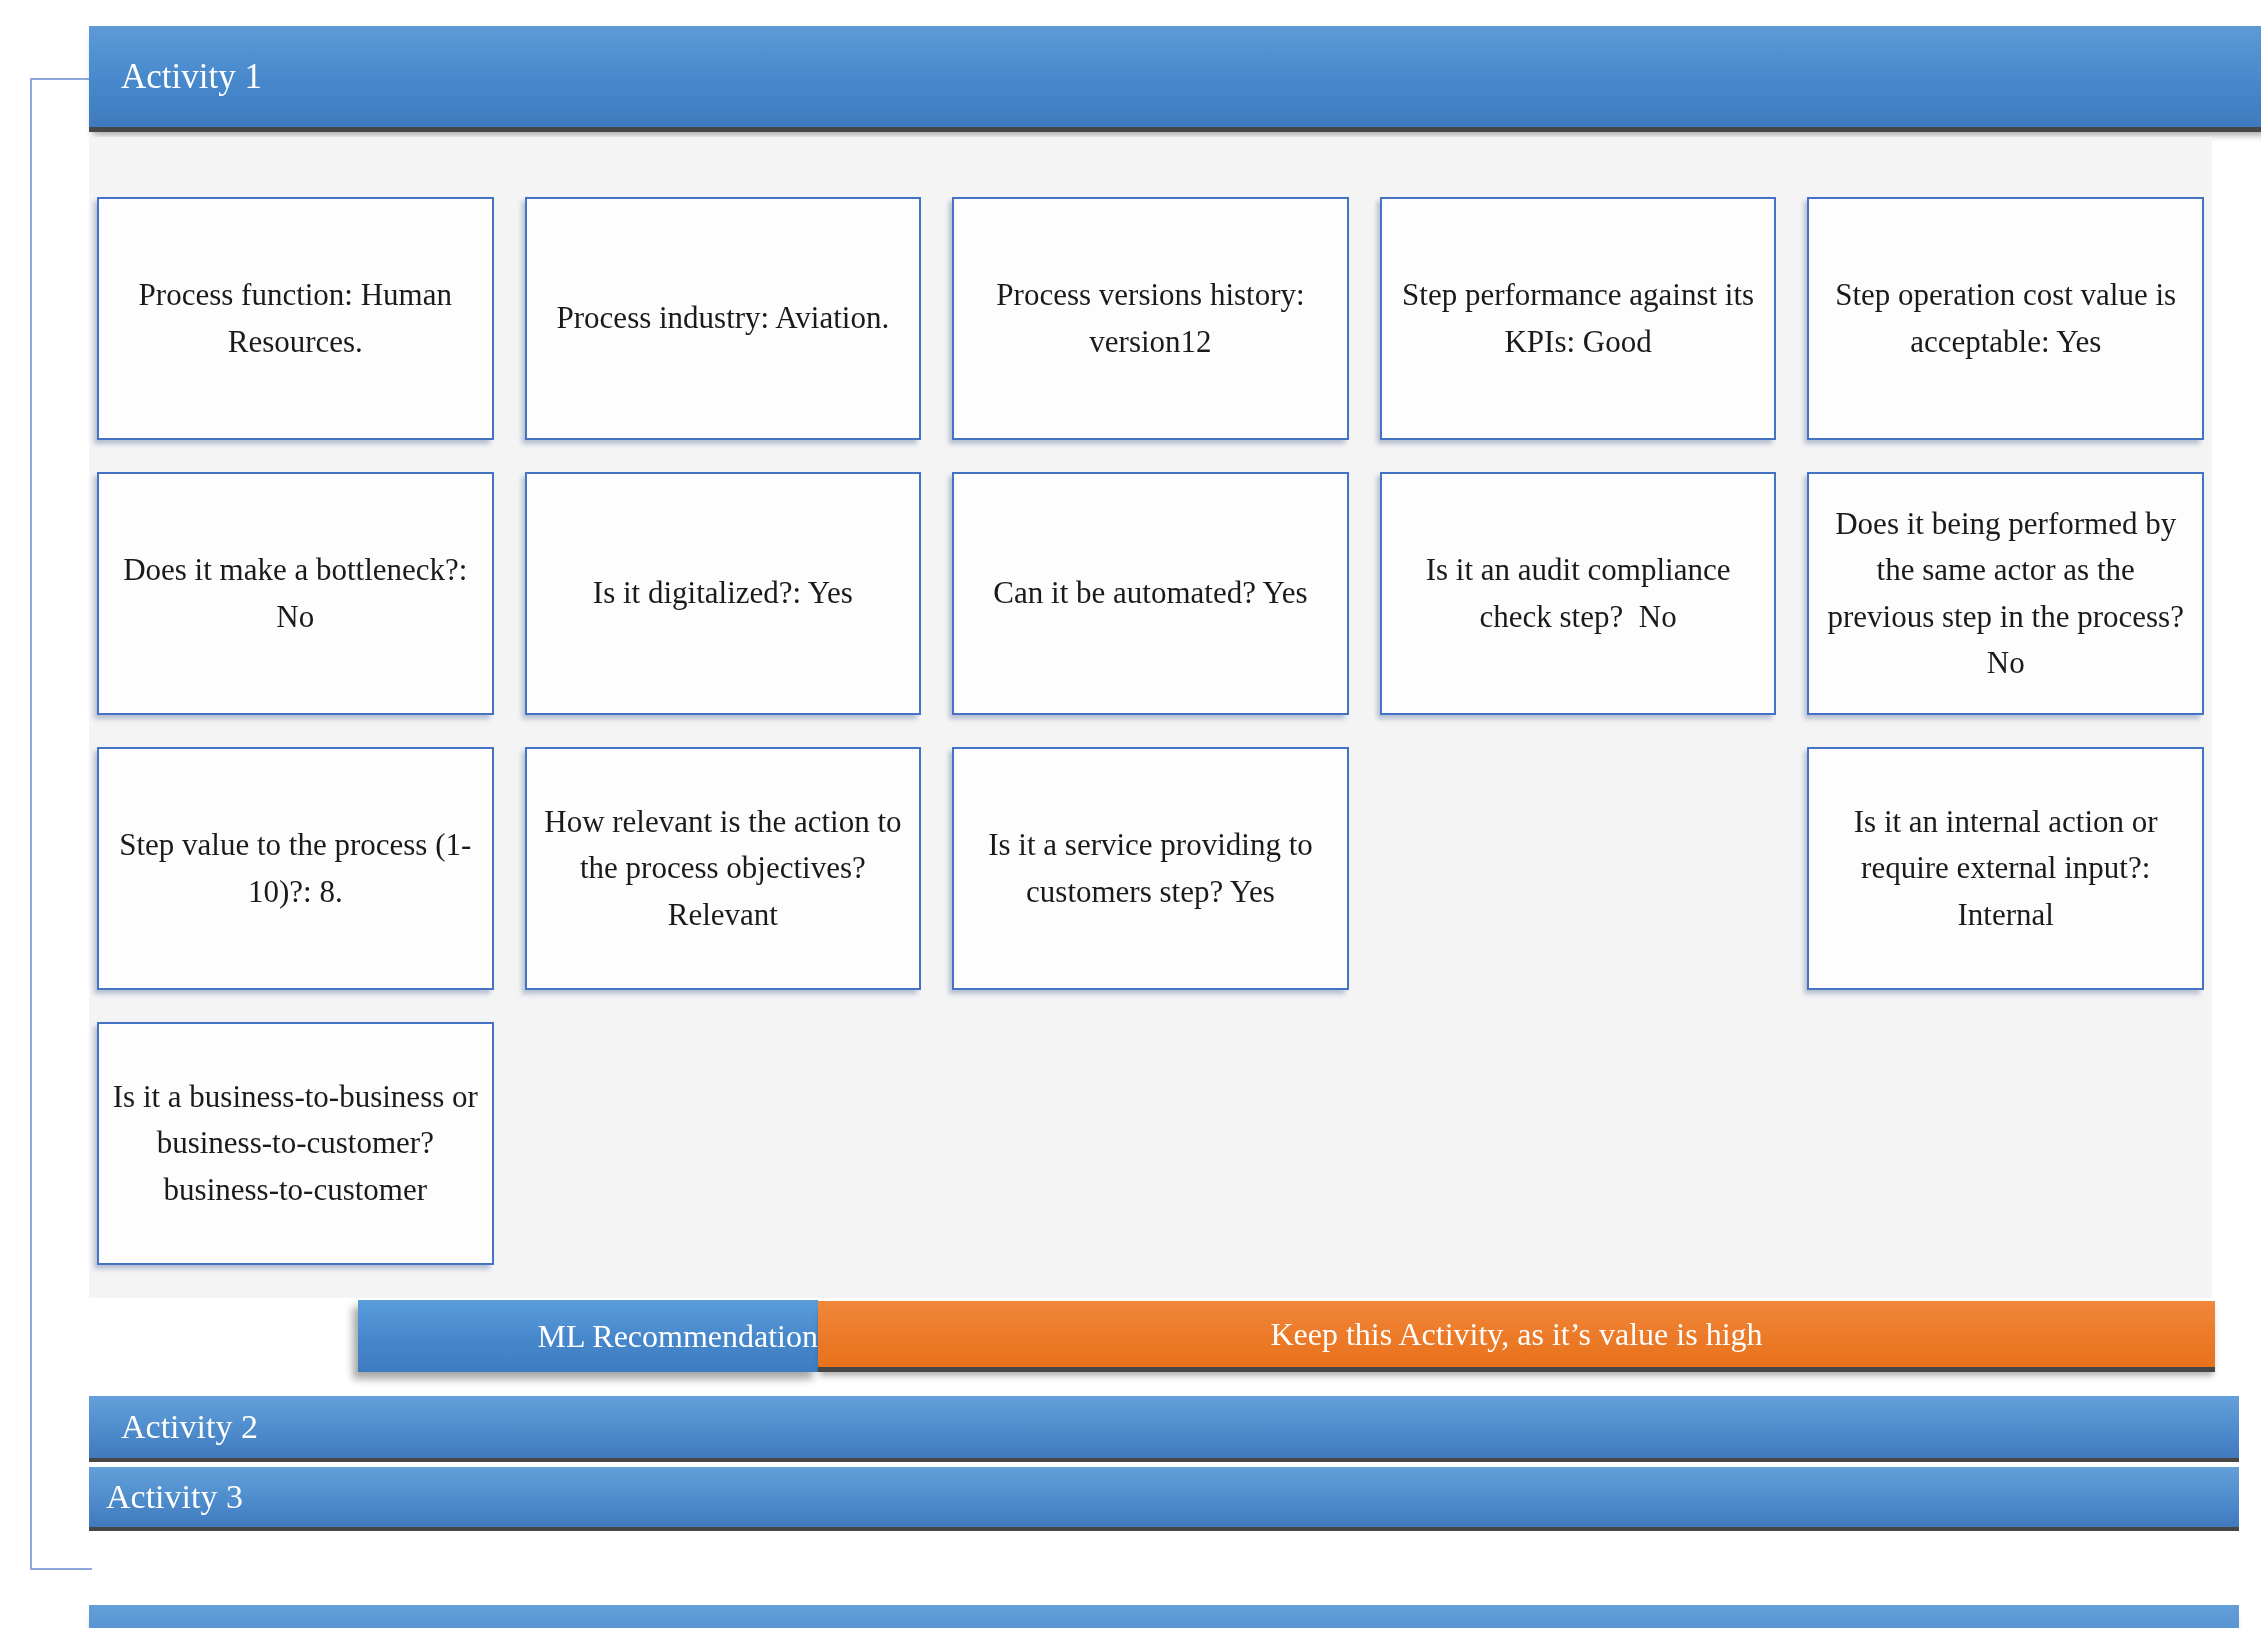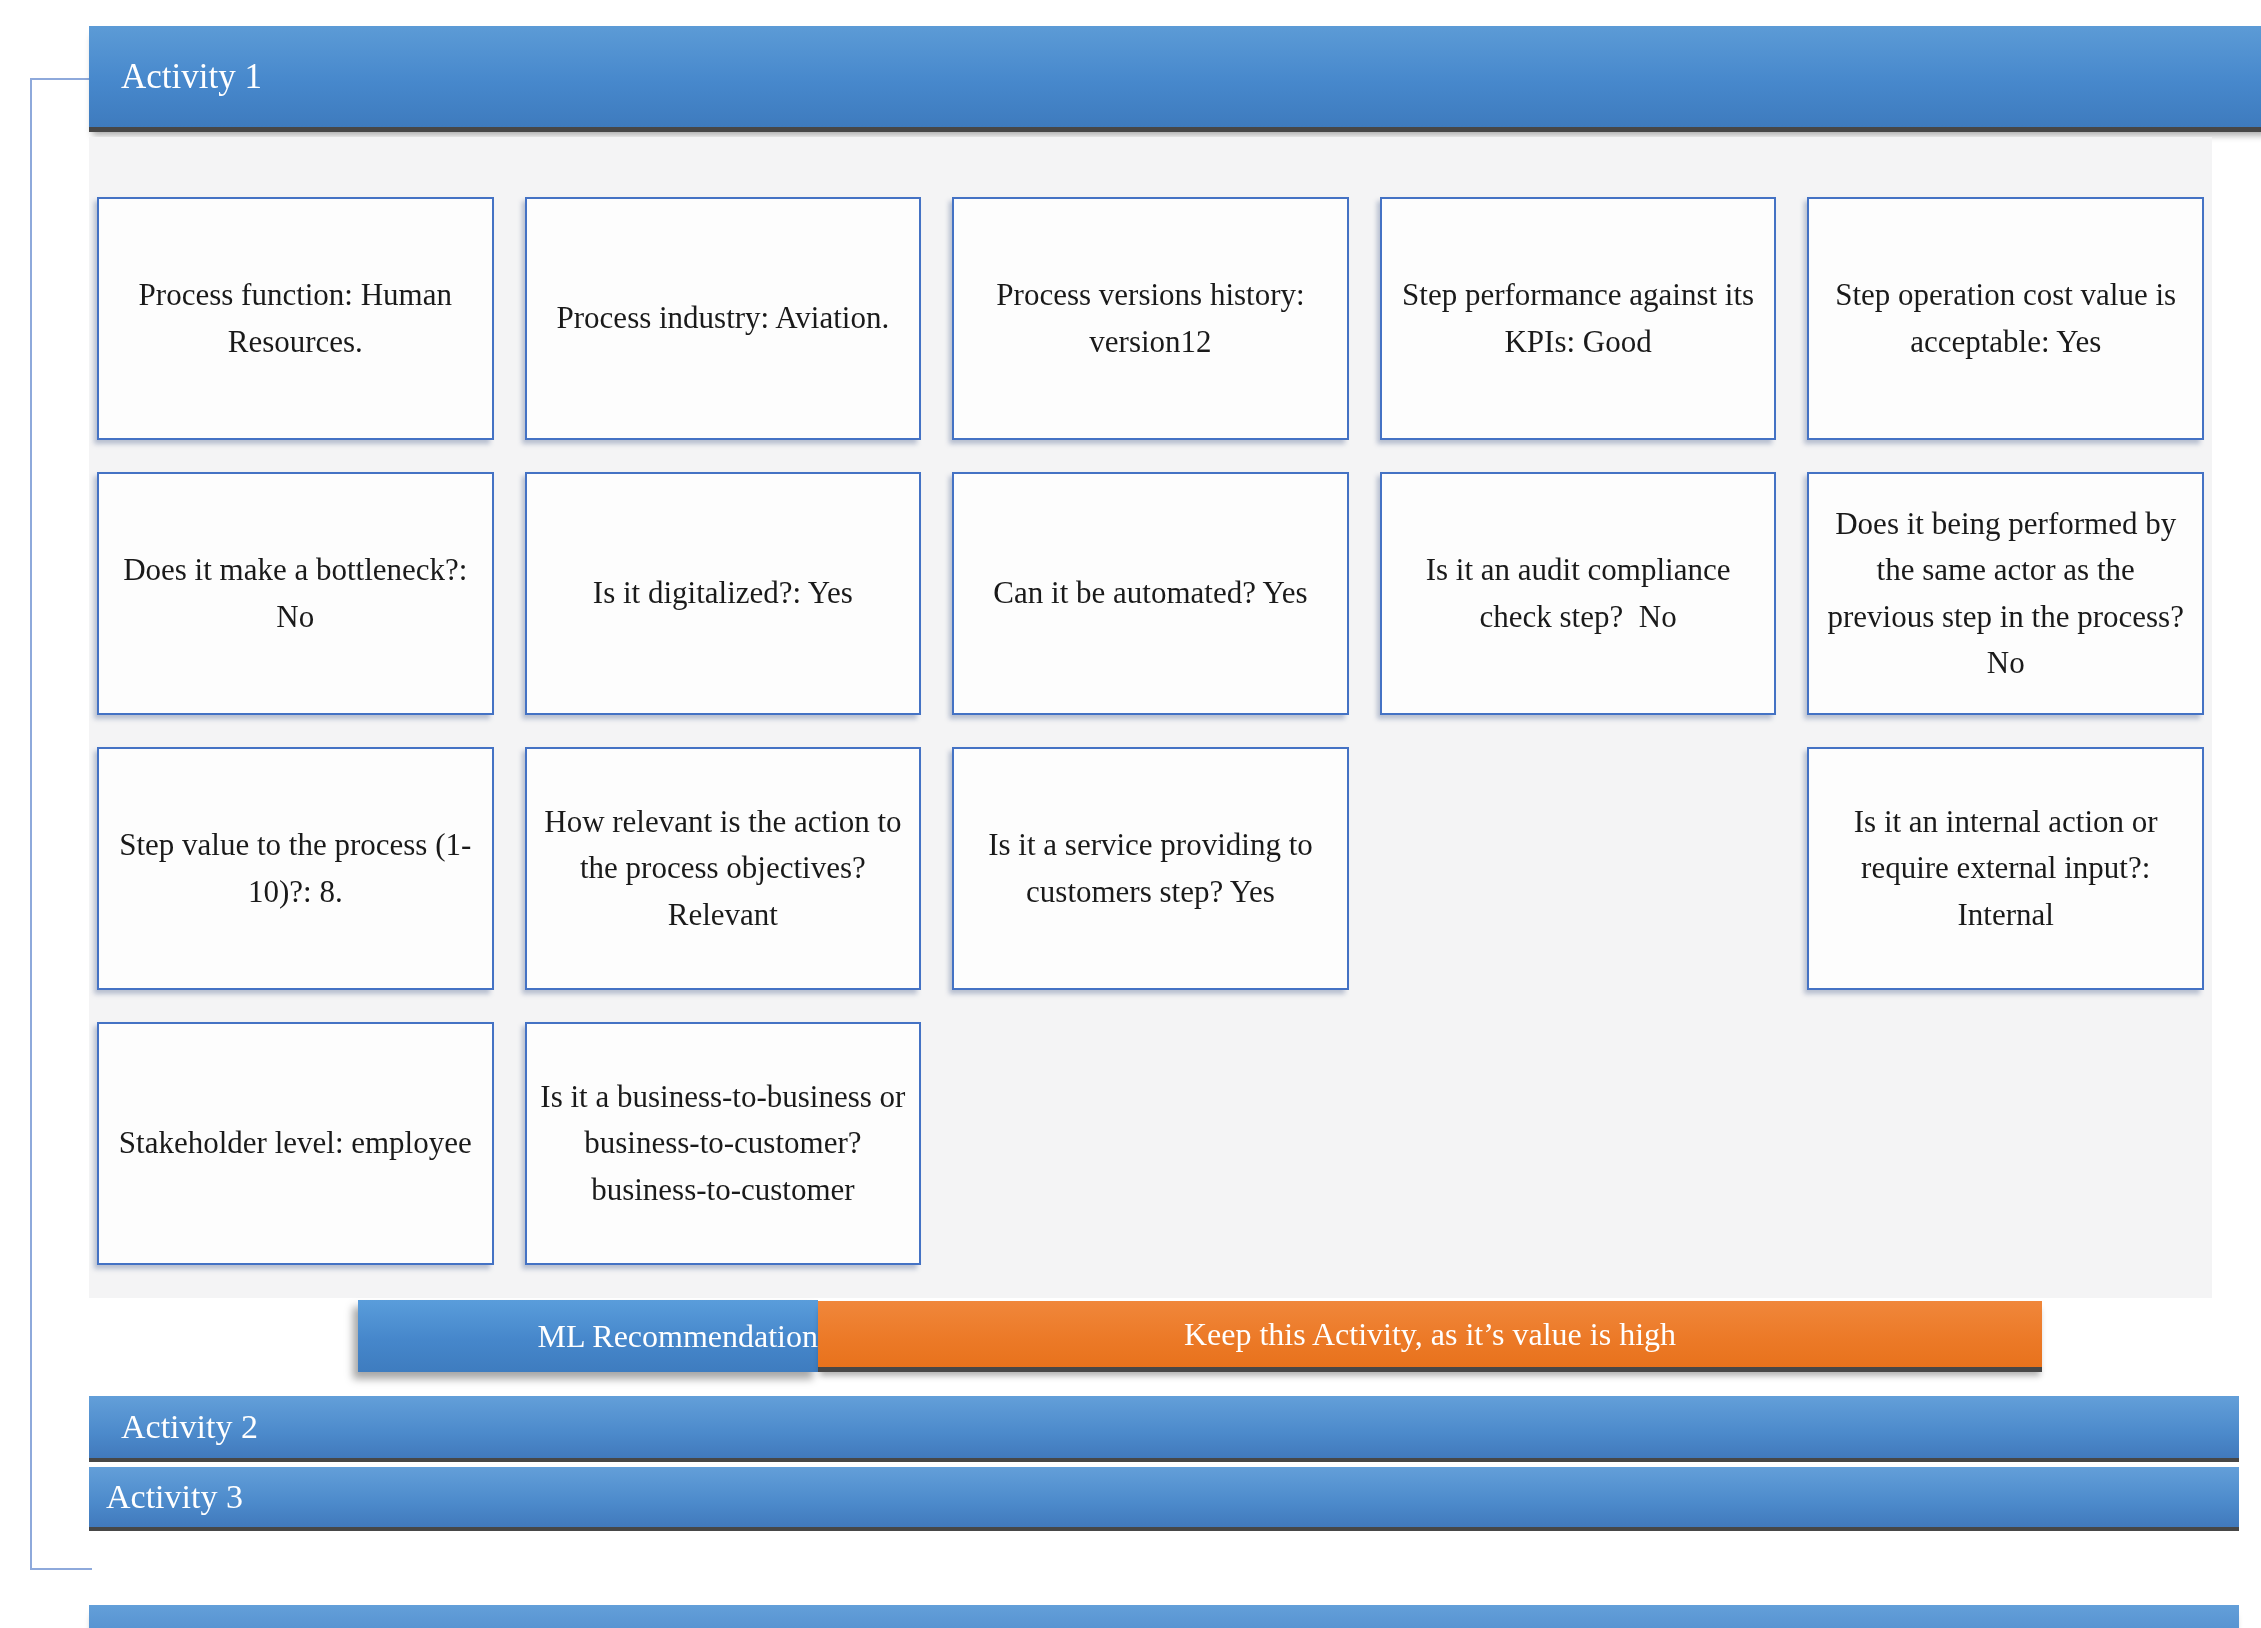--- a/index.html
+++ b/index.html
@@ -54,21 +54,21 @@
 
   
   .ml-btn{
     position:absolute;left:358px;top:1300px;width:460px;height:72px;
     background:linear-gradient(180deg,#5A9DDB 0%,#4687CB 55%,#3E7CBF 100%);
     box-shadow:-5.4px 6.8px 8px rgba(0,0,0,0.35);
     display:flex;align-items:center;justify-content:flex-end;
     color:#ffffff;font-size:32px;
   }
   .rec-bar{
-    position:absolute;left:818px;top:1301px;width:1224px;height:66px;
+    position:absolute;left:818px;top:1301px;width:1397px;height:66px;
     background:linear-gradient(180deg,#F0873B 0%,#EC7A28 55%,#E8721C 100%);
     border-bottom:5.4px solid #474747;
     box-shadow:0 6px 6px -2px rgba(0,0,0,0.30);
     display:flex;align-items:center;justify-content:center;
     color:#ffffff;font-size:32px;box-sizing:content-box;
   }
 
   
   .act-bar{
     position:absolute;left:89px;width:2150px;
@@ -105,21 +105,20 @@
         <div class="card">Does it make a bottleneck?: No</div>
         <div class="card">Is it digitalized?: Yes</div>
         <div class="card">Can it be automated? Yes</div>
         <div class="card">Is it an audit compliance check step?  No</div>
         <div class="card">Does it being performed by the same actor as the previous step in the process? No</div>
         <div class="card">Step value to the process (1-10)?: 8.</div>
         <div class="card">How relevant is the action to the process objectives? Relevant</div>
         <div class="card">Is it a service providing to customers step? Yes</div>
         <div class="spacer"></div>
         <div class="card">Is it an internal action or require external input?: Internal</div>
-        <div class="card">Stakeholder level: employee</div>
         <div class="card">Is it a business-to-business or business-to-customer? business-to-customer</div>
         <div class="spacer"></div>
       </div>
   </div>
 
   <div class="ml-btn">
     <span>ML Recommendation</span>
   </div>
 
   <div class="rec-bar">

